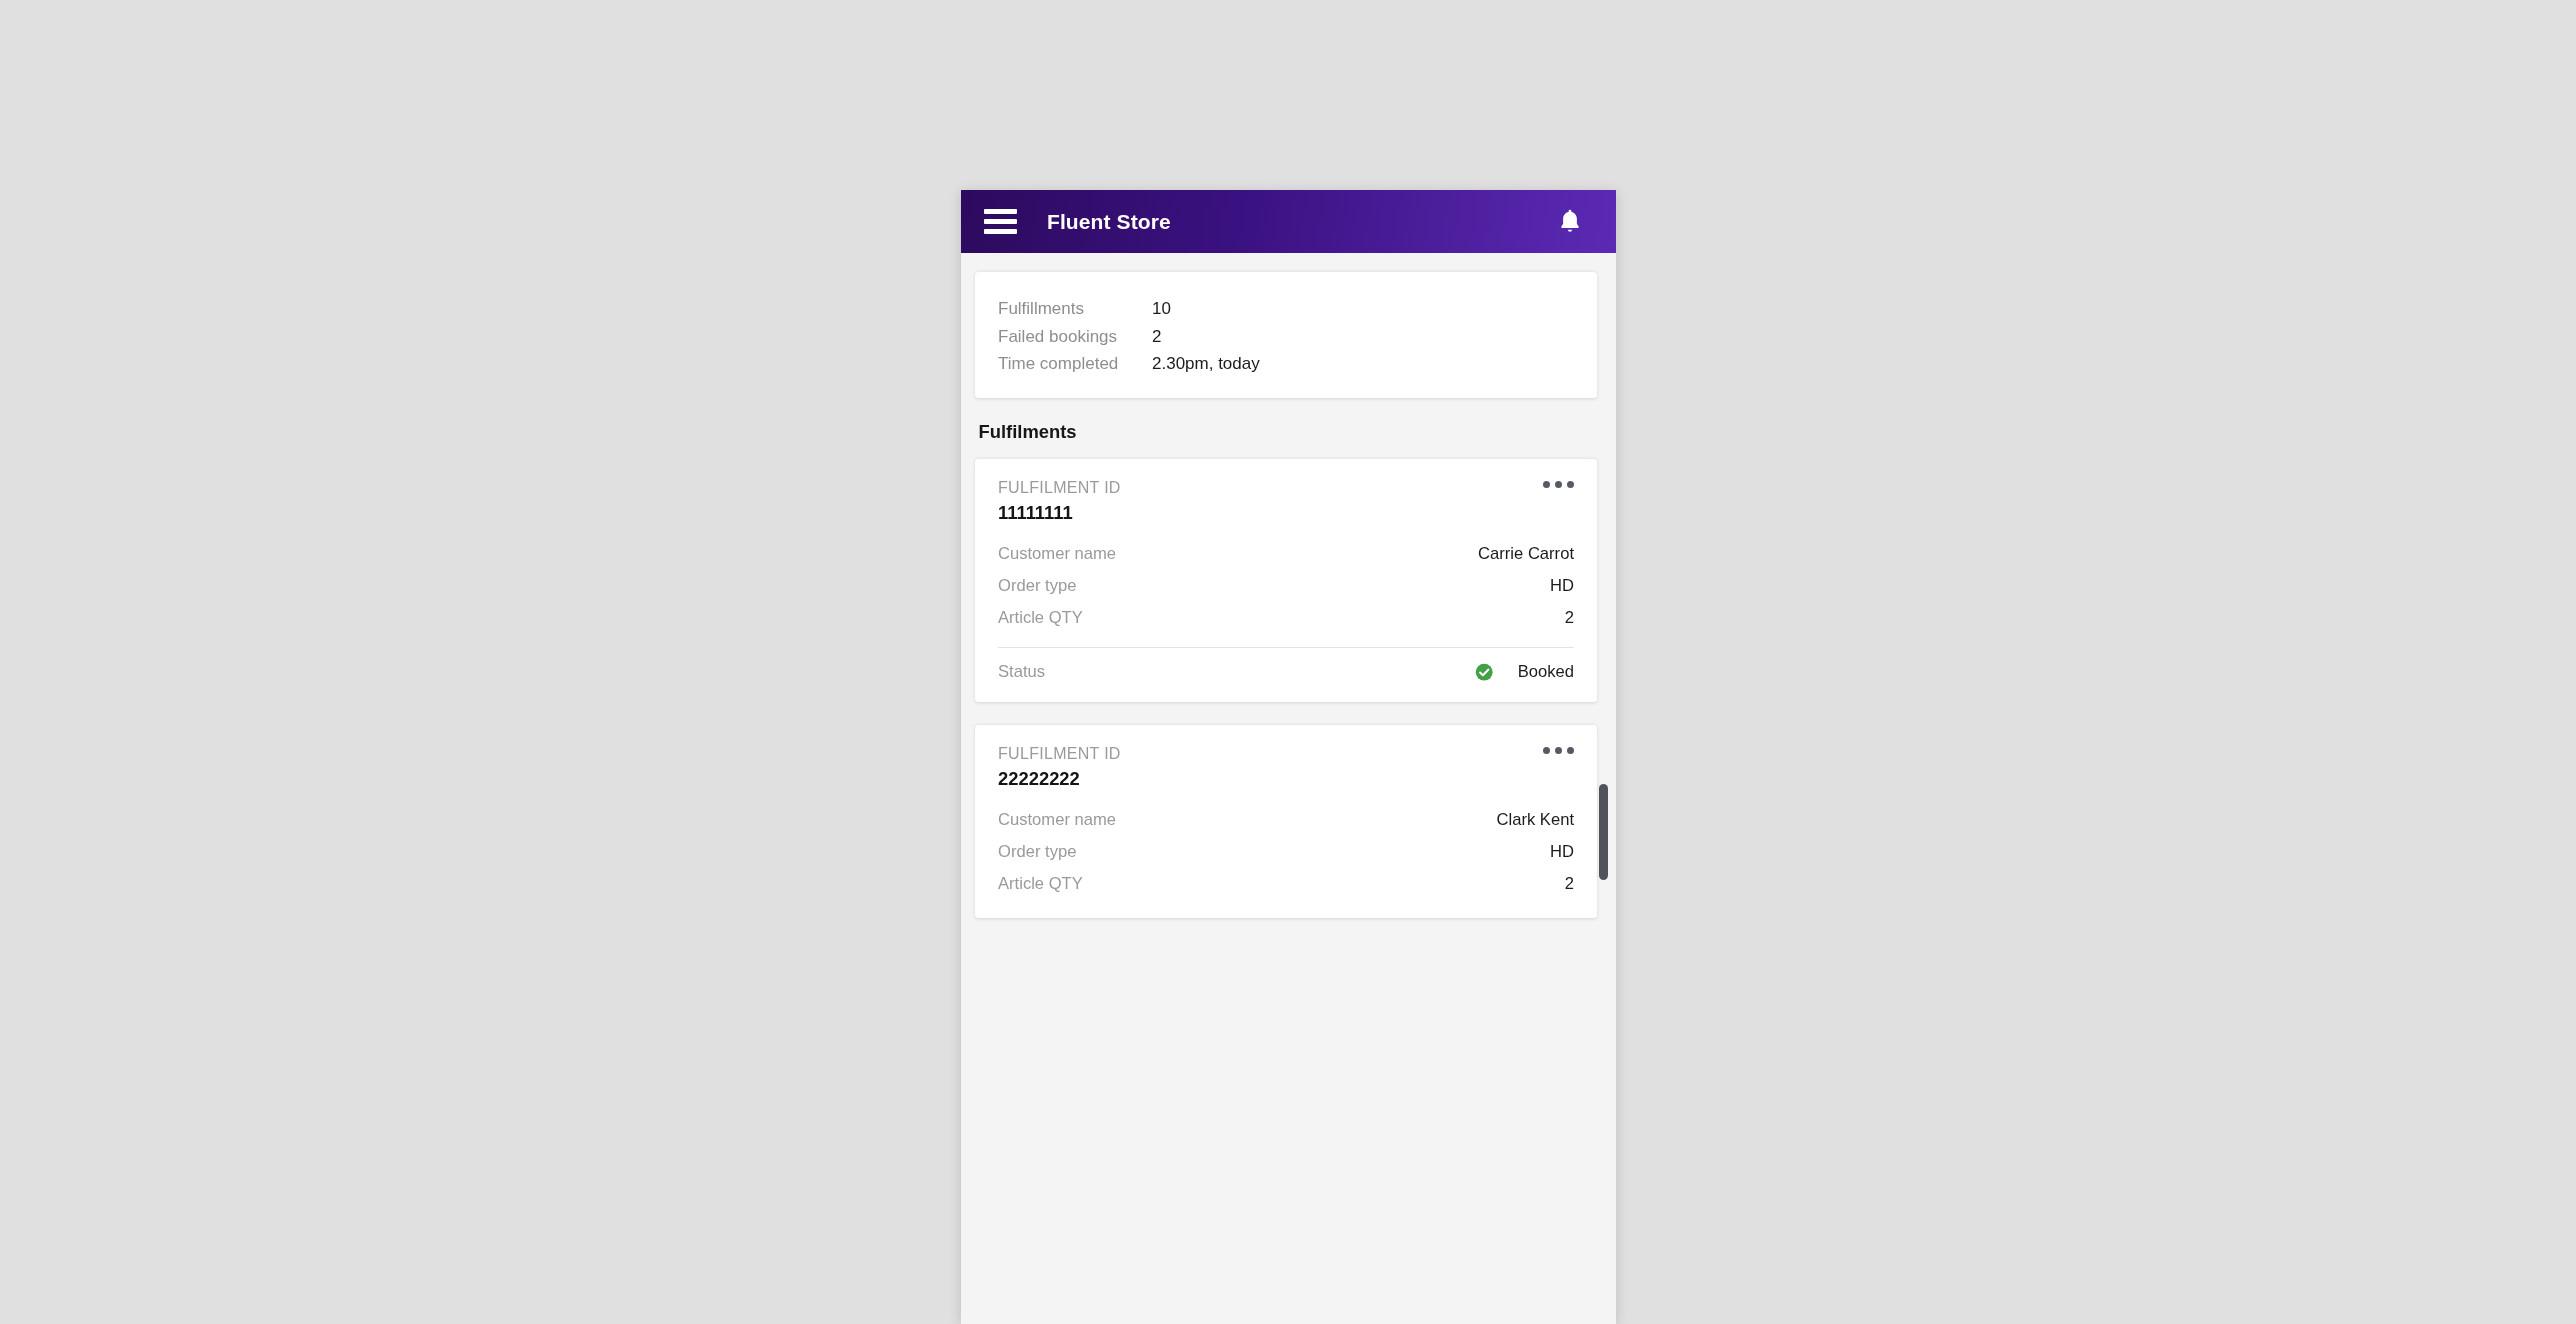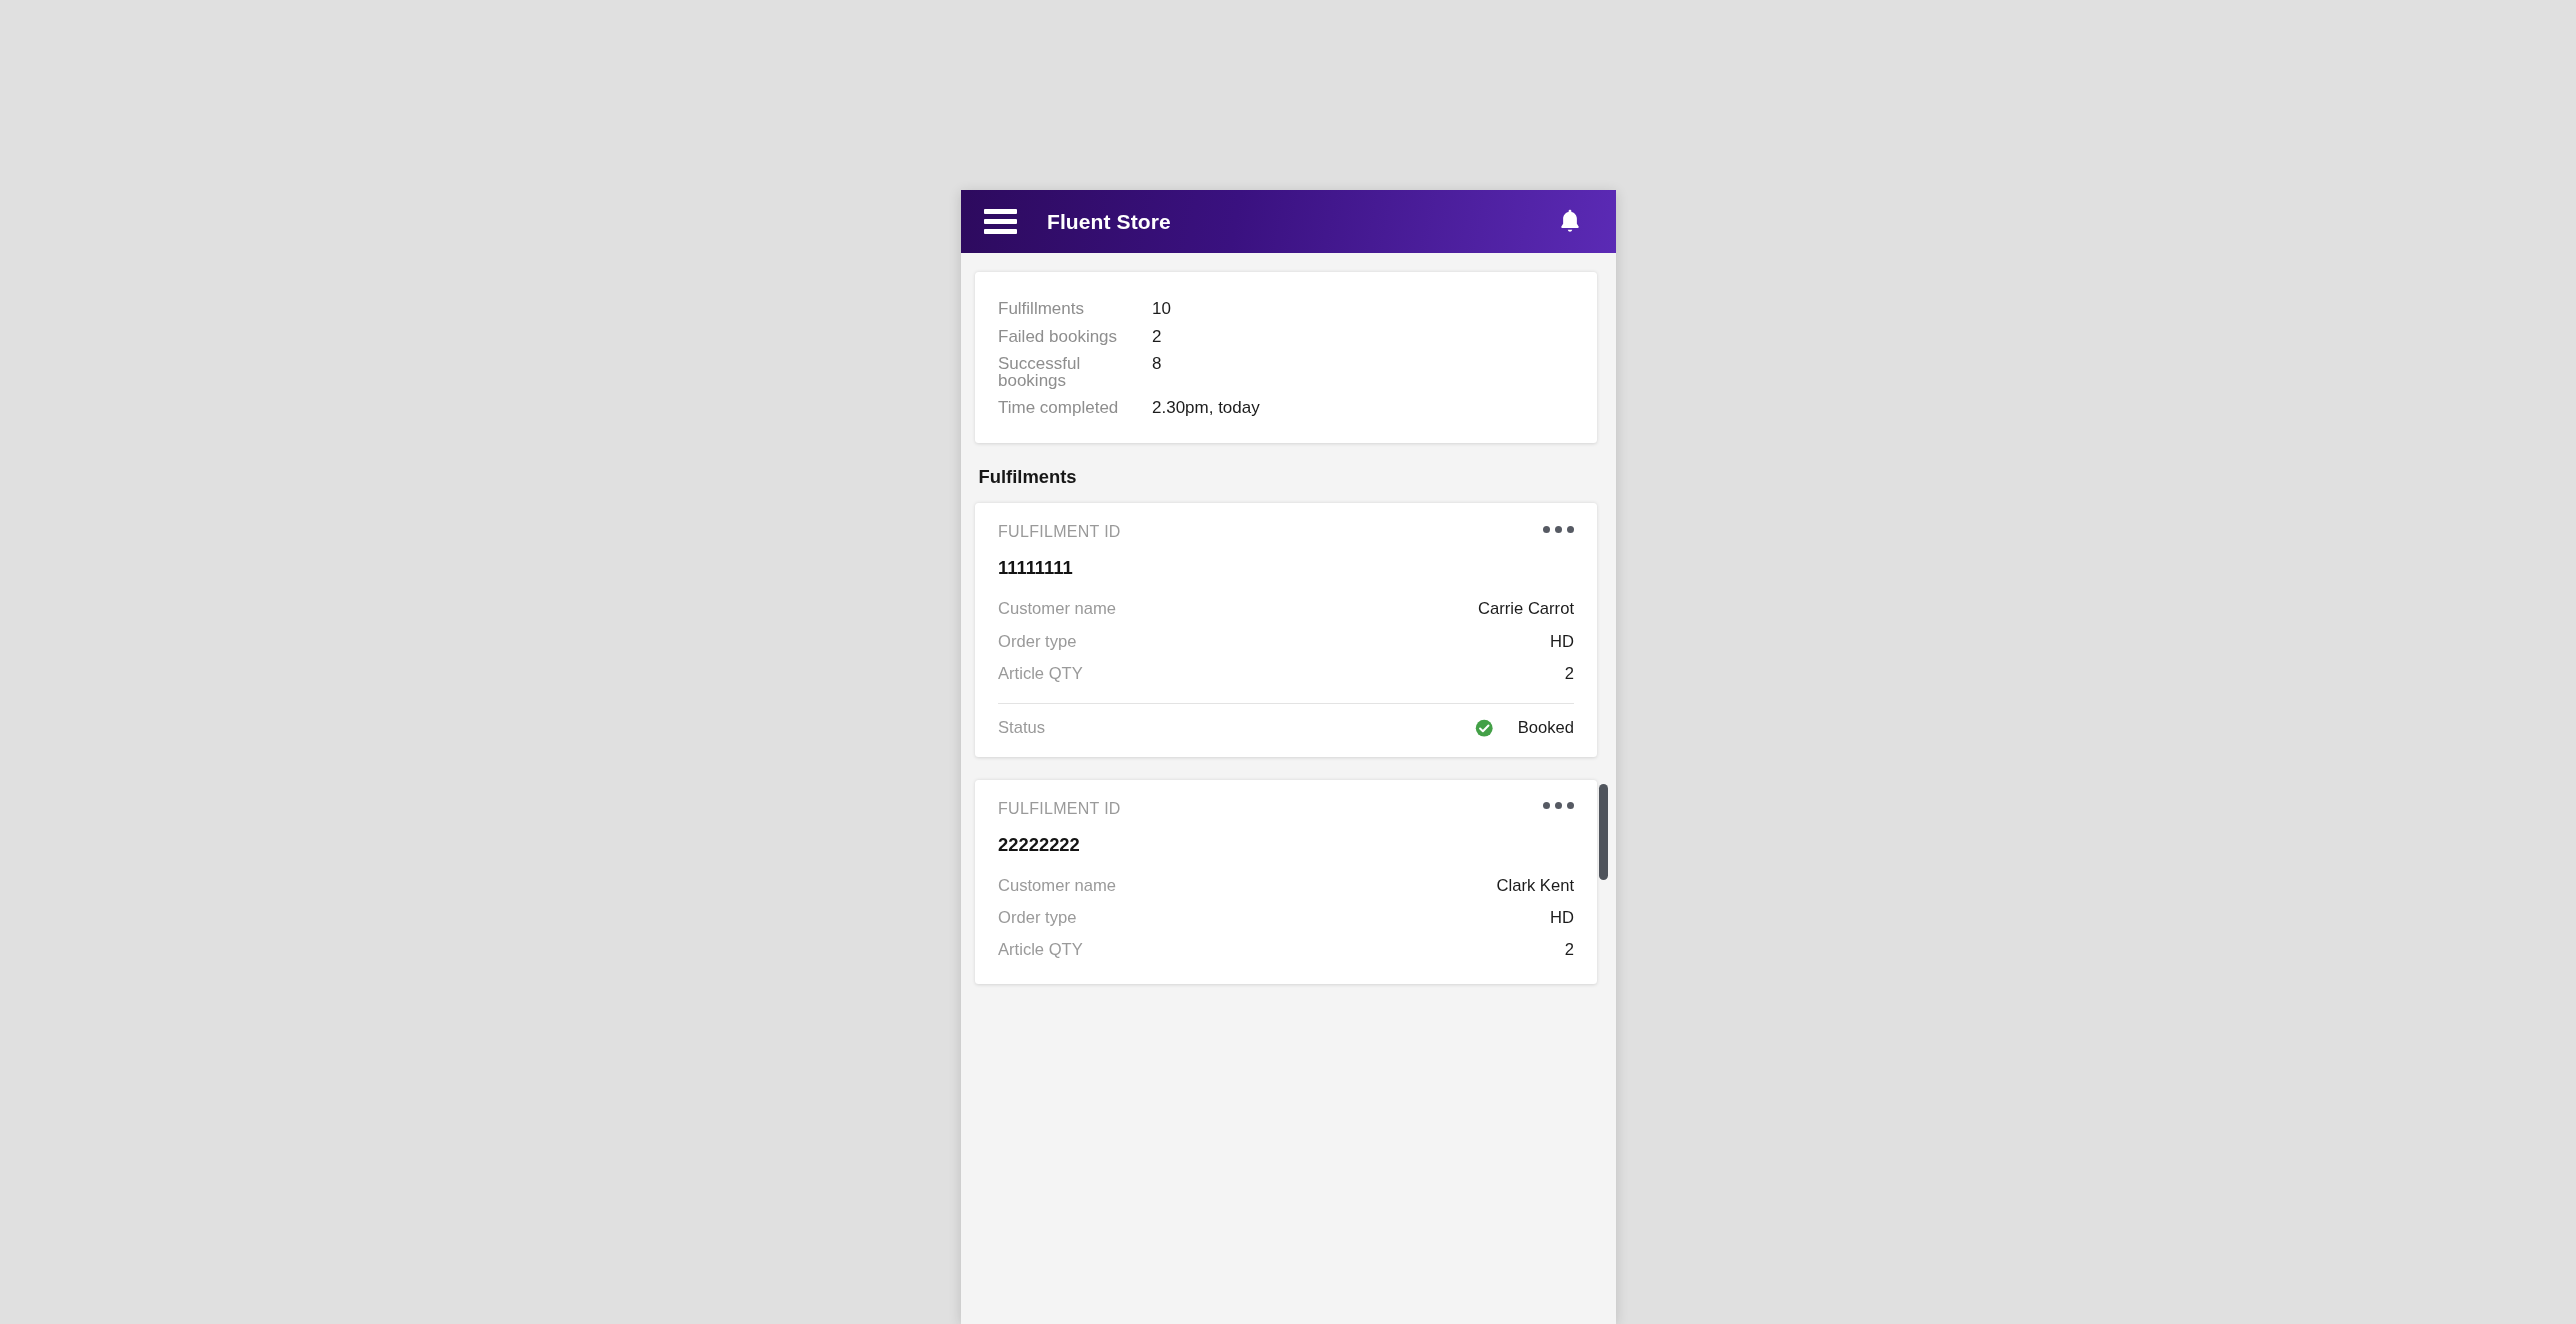--- a/index.html
+++ b/index.html
@@ -169,21 +169,21 @@
     font-size: 16px;
     color: #9a9a9a;
     letter-spacing: 0.3px;
     line-height: 1.25;
     text-align: center;
   }
   .fid-value {
     font-size: 18.4px;
     font-weight: bold;
     color: #141414;
-    margin-top: 15px;
+    margin-top: 4px;
     line-height: 1.2;
   }
   .kebab {
     display: flex;
     gap: 5.2px;
     align-items: center;
     cursor: pointer;
     padding: 3.5px 0 0 0;
   }
   .kebab i {
@@ -285,24 +285,20 @@
     <div class="scroll-body">
 
       <div class="card summary-card">
         <div class="summary-row">
           <div class="summary-label">Fulfillments</div>
           <div class="summary-value">10</div>
         </div>
         <div class="summary-row">
           <div class="summary-label">Failed bookings</div>
           <div class="summary-value">2</div>
-        </div>
-        <div class="summary-row">
-          <div class="summary-label">Successful bookings</div>
-          <div class="summary-value">8</div>
         </div>
         <div class="summary-row">
           <div class="summary-label">Time completed</div>
           <div class="summary-value">2.30pm, today</div>
         </div>
       </div>
 
       <div class="section-heading">Fulfilments</div>
 
       <div class="card fulfilment-card">

